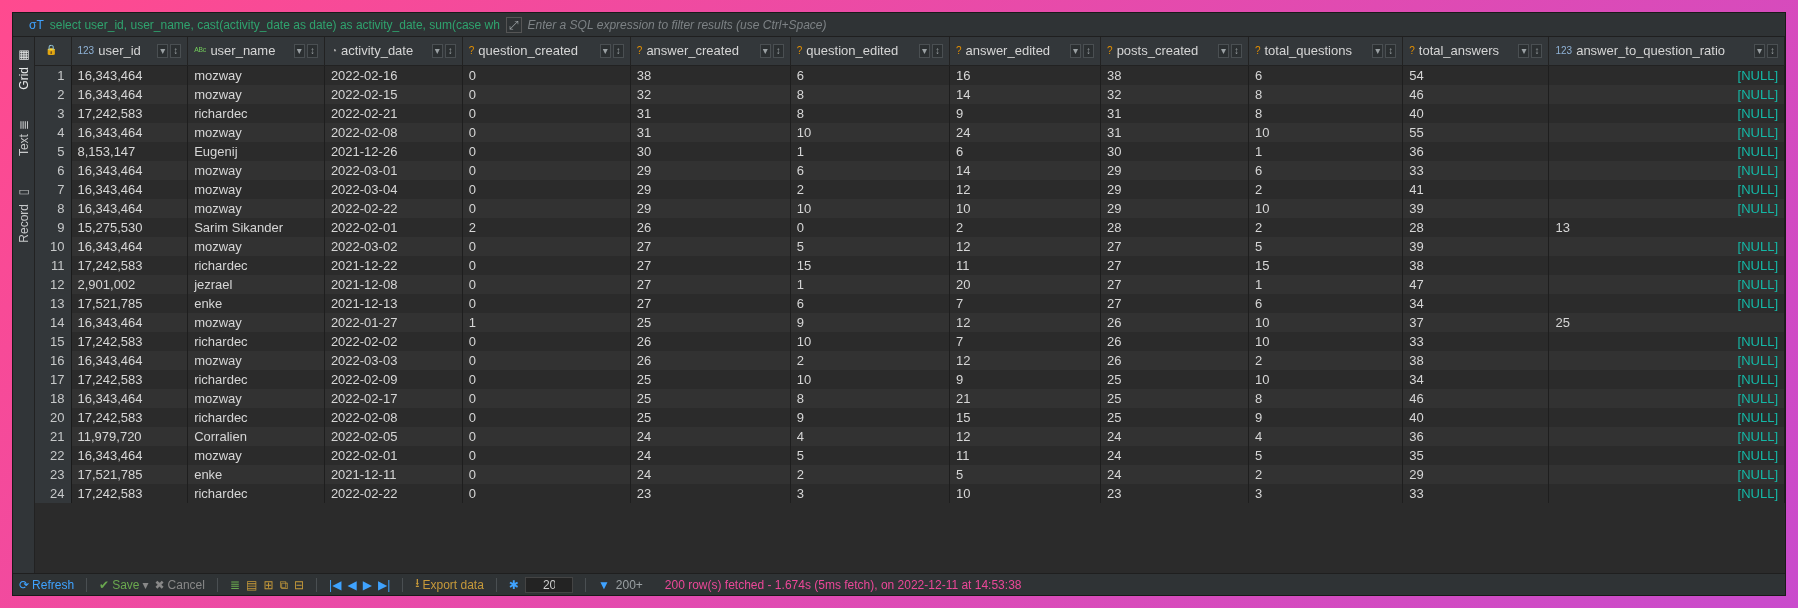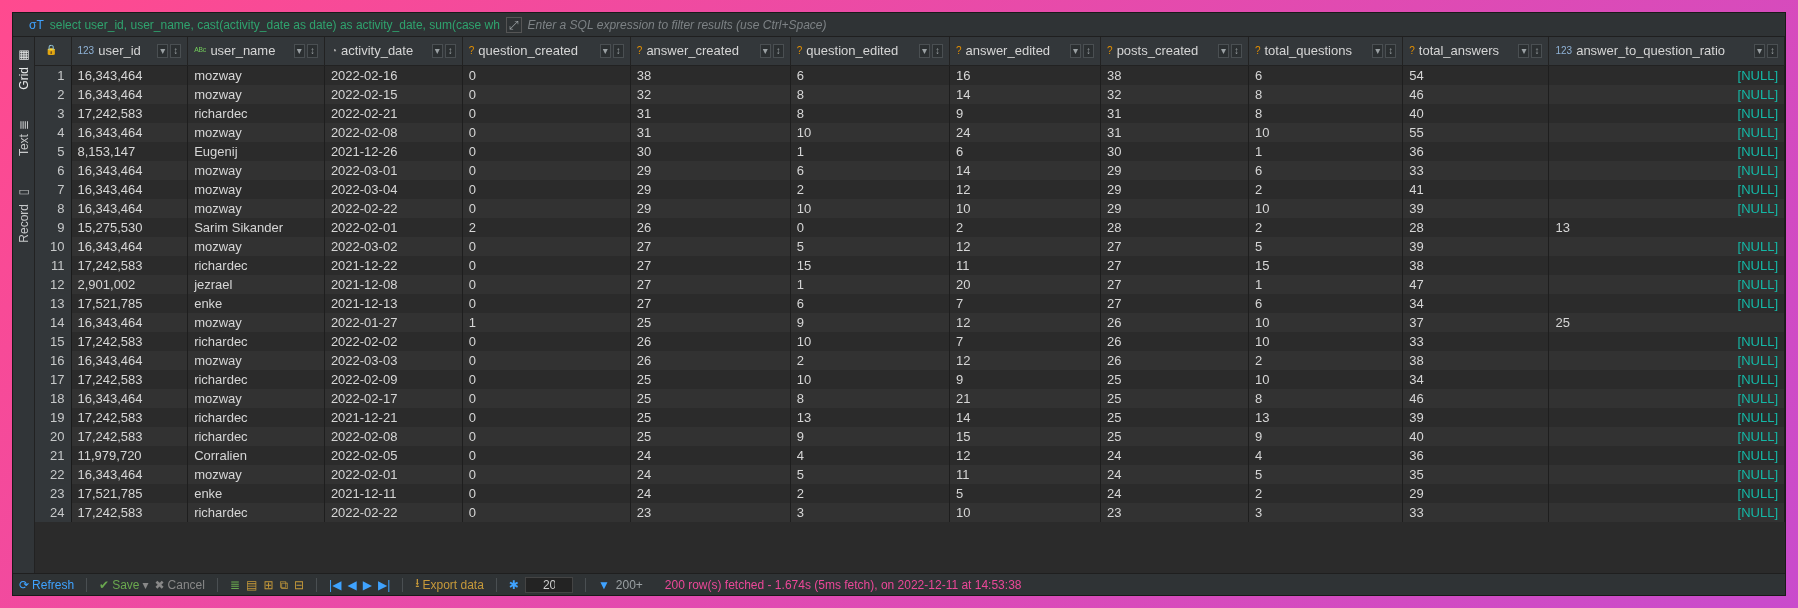--- a/index.html
+++ b/index.html
@@ -606,34 +606,20 @@
                 <td class="num">16,343,464</td>
                 <td class="left">mozway</td>
                 <td class="num">2022-02-17</td>
                 <td class="left">0</td>
                 <td class="left">25</td>
                 <td class="left">8</td>
                 <td class="left">21</td>
                 <td class="left">25</td>
                 <td class="left">8</td>
                 <td class="left">46</td>
-                <td class="null">[NULL]</td>
-              </tr>
-              <tr>
-                <td class="rownum">19</td>
-                <td class="num">17,242,583</td>
-                <td class="left">richardec</td>
-                <td class="num">2021-12-21</td>
-                <td class="left">0</td>
-                <td class="left">25</td>
-                <td class="left">13</td>
-                <td class="left">14</td>
-                <td class="left">25</td>
-                <td class="left">13</td>
-                <td class="left">39</td>
                 <td class="null">[NULL]</td>
               </tr>
               <tr>
                 <td class="rownum">20</td>
                 <td class="num">17,242,583</td>
                 <td class="left">richardec</td>
                 <td class="num">2022-02-08</td>
                 <td class="left">0</td>
                 <td class="left">25</td>
                 <td class="left">9</td>

